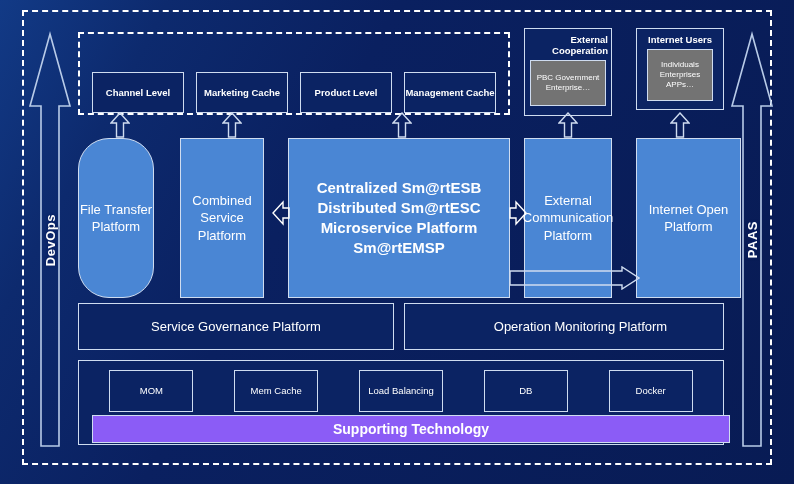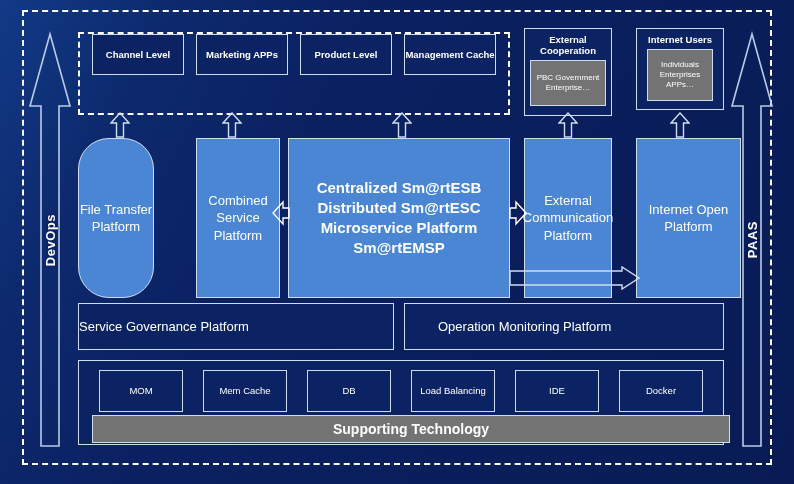--- a/index.html
+++ b/index.html
@@ -39,21 +39,21 @@
   #devops-arrow{left:28px;top:30px;height:420px;}
   #paas-arrow{left:730px;top:30px;height:420px;}
 
   
   .channel-box{
     position:absolute;left:78px;top:32px;width:432px;height:83px;
     border:2px dashed #ffffff;box-sizing:border-box;
   }
   .level-row{
     position:absolute;left:0;top:0;width:100%;height:100%;
-    display:flex;align-items:flex-start;justify-content:space-around;
+    display:flex;align-items:flex-end;justify-content:space-around;
     padding:0 6px;box-sizing:border-box;
   }
   .level-box{
     width:92px;height:41px;
     border:1.5px solid #cfdcf0;
     background:#0b2363;
     display:flex;align-items:center;justify-content:center;
     font-size:9.5px;font-weight:bold;text-align:center;
     box-sizing:border-box;
   }
@@ -61,21 +61,21 @@
   
   .consumer{
     position:absolute;
     border:1.5px solid #cfdcf0;
     background:#0b2363;
     box-sizing:border-box;
     display:flex;flex-direction:column;align-items:center;
     padding-top:5px;
   }
   .consumer .title{
-    font-size:9.5px;font-weight:bold;text-align:center;line-height:1.18;
+    font-size:9.5px;font-weight:bold;text-align:right;line-height:1.18;
     padding:0 3px;
   }
   .consumer .inner{
     margin-top:4px;
     border:1.5px solid #cfdcf0;
     background:#737373;
     font-size:8px;line-height:1.25;text-align:center;
     display:flex;align-items:center;justify-content:center;
     box-sizing:border-box;
   }
@@ -92,34 +92,34 @@
   .platform{
     position:absolute;
     background:#4a86d4;
     border:1.5px solid #cfdcf0;
     box-sizing:border-box;
     display:flex;align-items:center;justify-content:center;text-align:center;
     font-size:13px;line-height:1.32;
     color:#ffffff;
   }
   #file-transfer-platform{left:78px;top:138px;width:76px;height:160px;border-radius:31px;}
-  #combined-service-platform{left:196px;top:138px;width:84px;height:160px;}
+  #combined-service-platform{left:180px;top:138px;width:84px;height:160px;}
   #esb-platform{left:288px;top:138px;width:222px;height:160px;font-size:15px;font-weight:600;}
   #external-communication-platform{left:524px;top:138px;width:88px;height:160px;}
   #internet-open-platform{left:636px;top:138px;width:105px;height:160px;}
 
   
   .block-arrow{position:absolute;}
   .block-arrow svg{display:block;}
 
   
   .gov-box{
     position:absolute;top:303px;height:47px;
     border:1.5px solid #cfdcf0;background:#0b2363;box-sizing:border-box;
-    display:flex;align-items:center;
+    display:flex;align-items:center;justify-content:center;
     font-size:13px;
   }
   #service-governance-platform{left:78px;width:316px;}
   #operation-monitoring-platform{left:404px;width:320px;padding-left:33px;}
 
   
   #support-panel{
     position:absolute;left:78px;top:360px;width:646px;height:85px;
     border:1.5px solid #cfdcf0;background:#0b2363;box-sizing:border-box;
   }
@@ -129,21 +129,21 @@
     padding:0 10px;box-sizing:border-box;
   }
   .tech-box{
     width:84px;height:42px;
     border:1.5px solid #cfdcf0;background:#0b2363;box-sizing:border-box;
     display:flex;align-items:center;justify-content:center;text-align:center;
     font-size:9.5px;line-height:1.2;
   }
   #supporting-technology-bar{
     position:absolute;left:92px;top:415px;width:638px;height:28px;
-    border:1.5px solid #cfdcf0;background:#737373;box-sizing:border-box;
+    border:1.5px solid #cfdcf0;background:#8b5cf6;box-sizing:border-box;
     display:flex;align-items:center;justify-content:center;
     font-size:14px;font-weight:bold;
     z-index:5;
   }
   
   #esb-to-internet-arrow{position:absolute;left:510px;top:266px;width:130px;height:24px;}
 </style>
 </head>
 <body>
 
@@ -166,21 +166,21 @@
     </svg>
     <span class="vlabel">PAAS</span>
   </div>
 
   <div class="channel-box">
     <div class="level-row">
       <div class="level-box">
         <span>Channel Level</span>
       </div>
       <div class="level-box">
-        <span>Marketing APPs</span>
+        <span>Marketing Cache</span>
       </div>
       <div class="level-box">
         <span>Product Level</span>
       </div>
       <div class="level-box">
         <span>Management Cache</span>
       </div>
     </div>
   </div>
 
@@ -263,27 +263,24 @@
 
   <div id="support-panel">
     <div class="tech-row">
       <div class="tech-box">
         <span>MOM</span>
       </div>
       <div class="tech-box">
         <span>Mem Cache</span>
       </div>
       <div class="tech-box">
+        <span>Load Balancing</span>
+      </div>
+      <div class="tech-box">
         <span>DB</span>
-      </div>
-      <div class="tech-box">
-        <span>Load Balancing</span>
-      </div>
-      <div class="tech-box">
-        <span>IDE</span>
       </div>
       <div class="tech-box">
         <span>Docker</span>
       </div>
     </div>
   </div>
 
   <div id="supporting-technology-bar">
     <span>Supporting Technology</span>
   </div>

